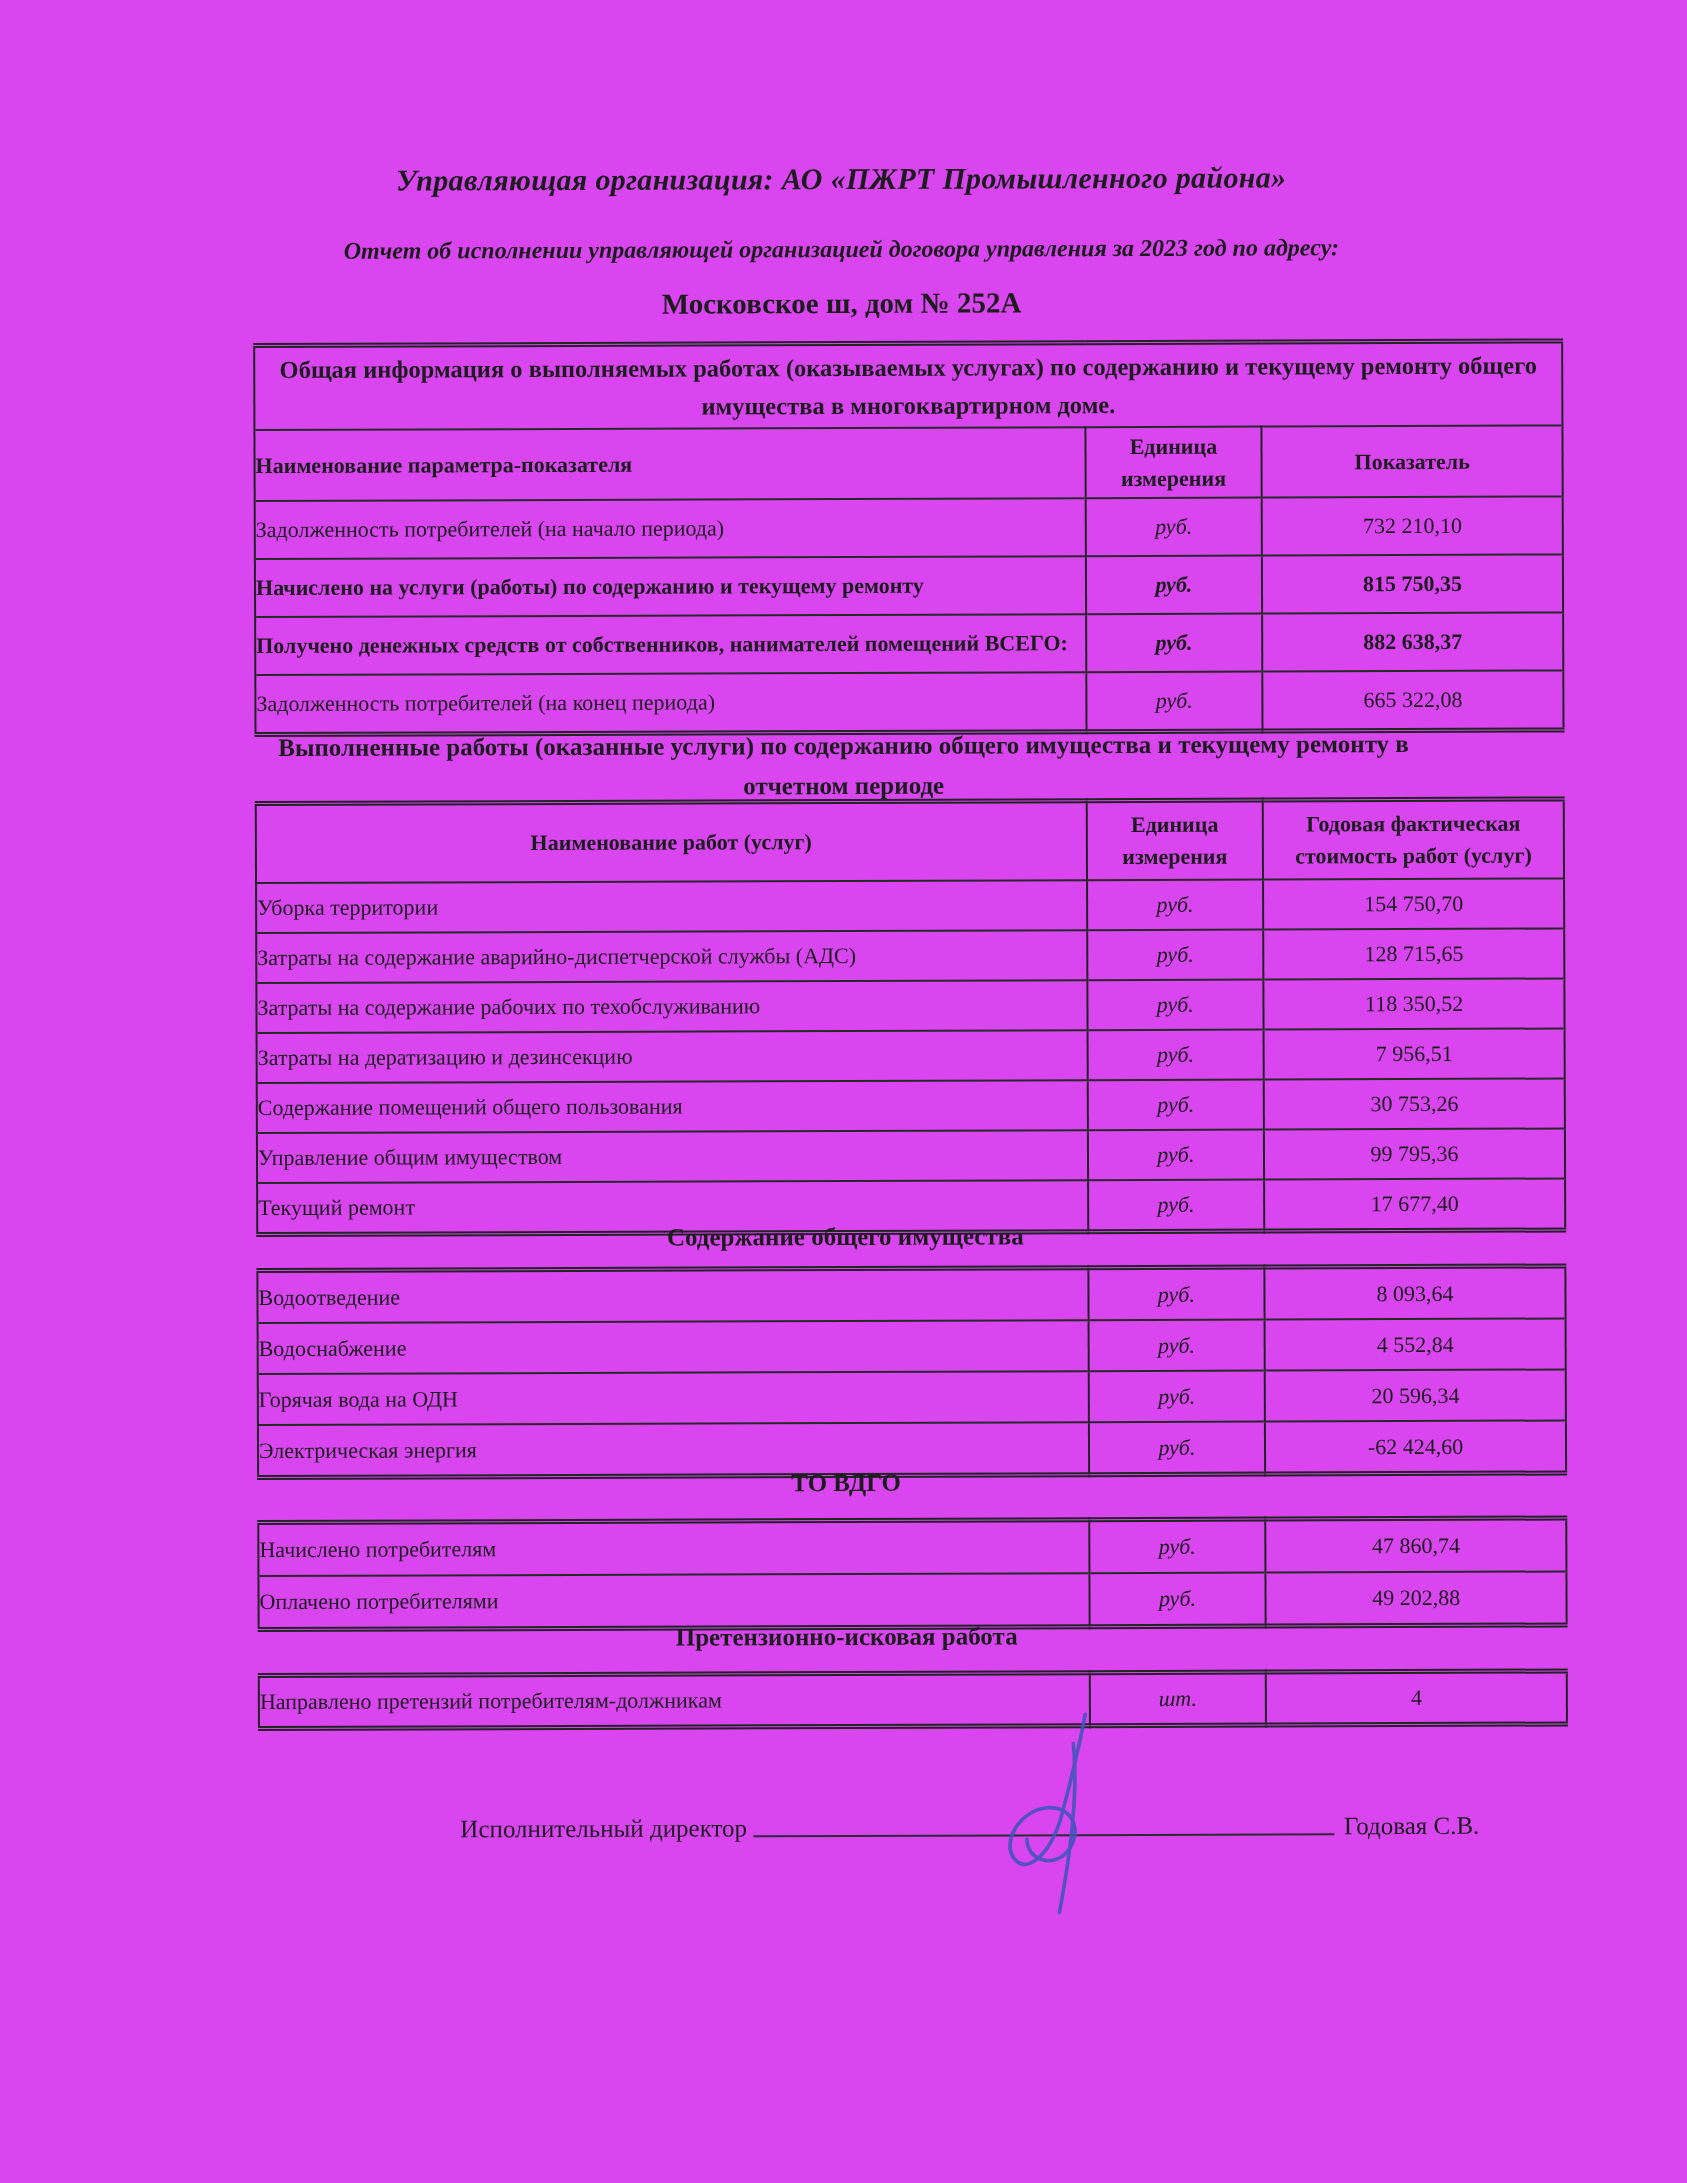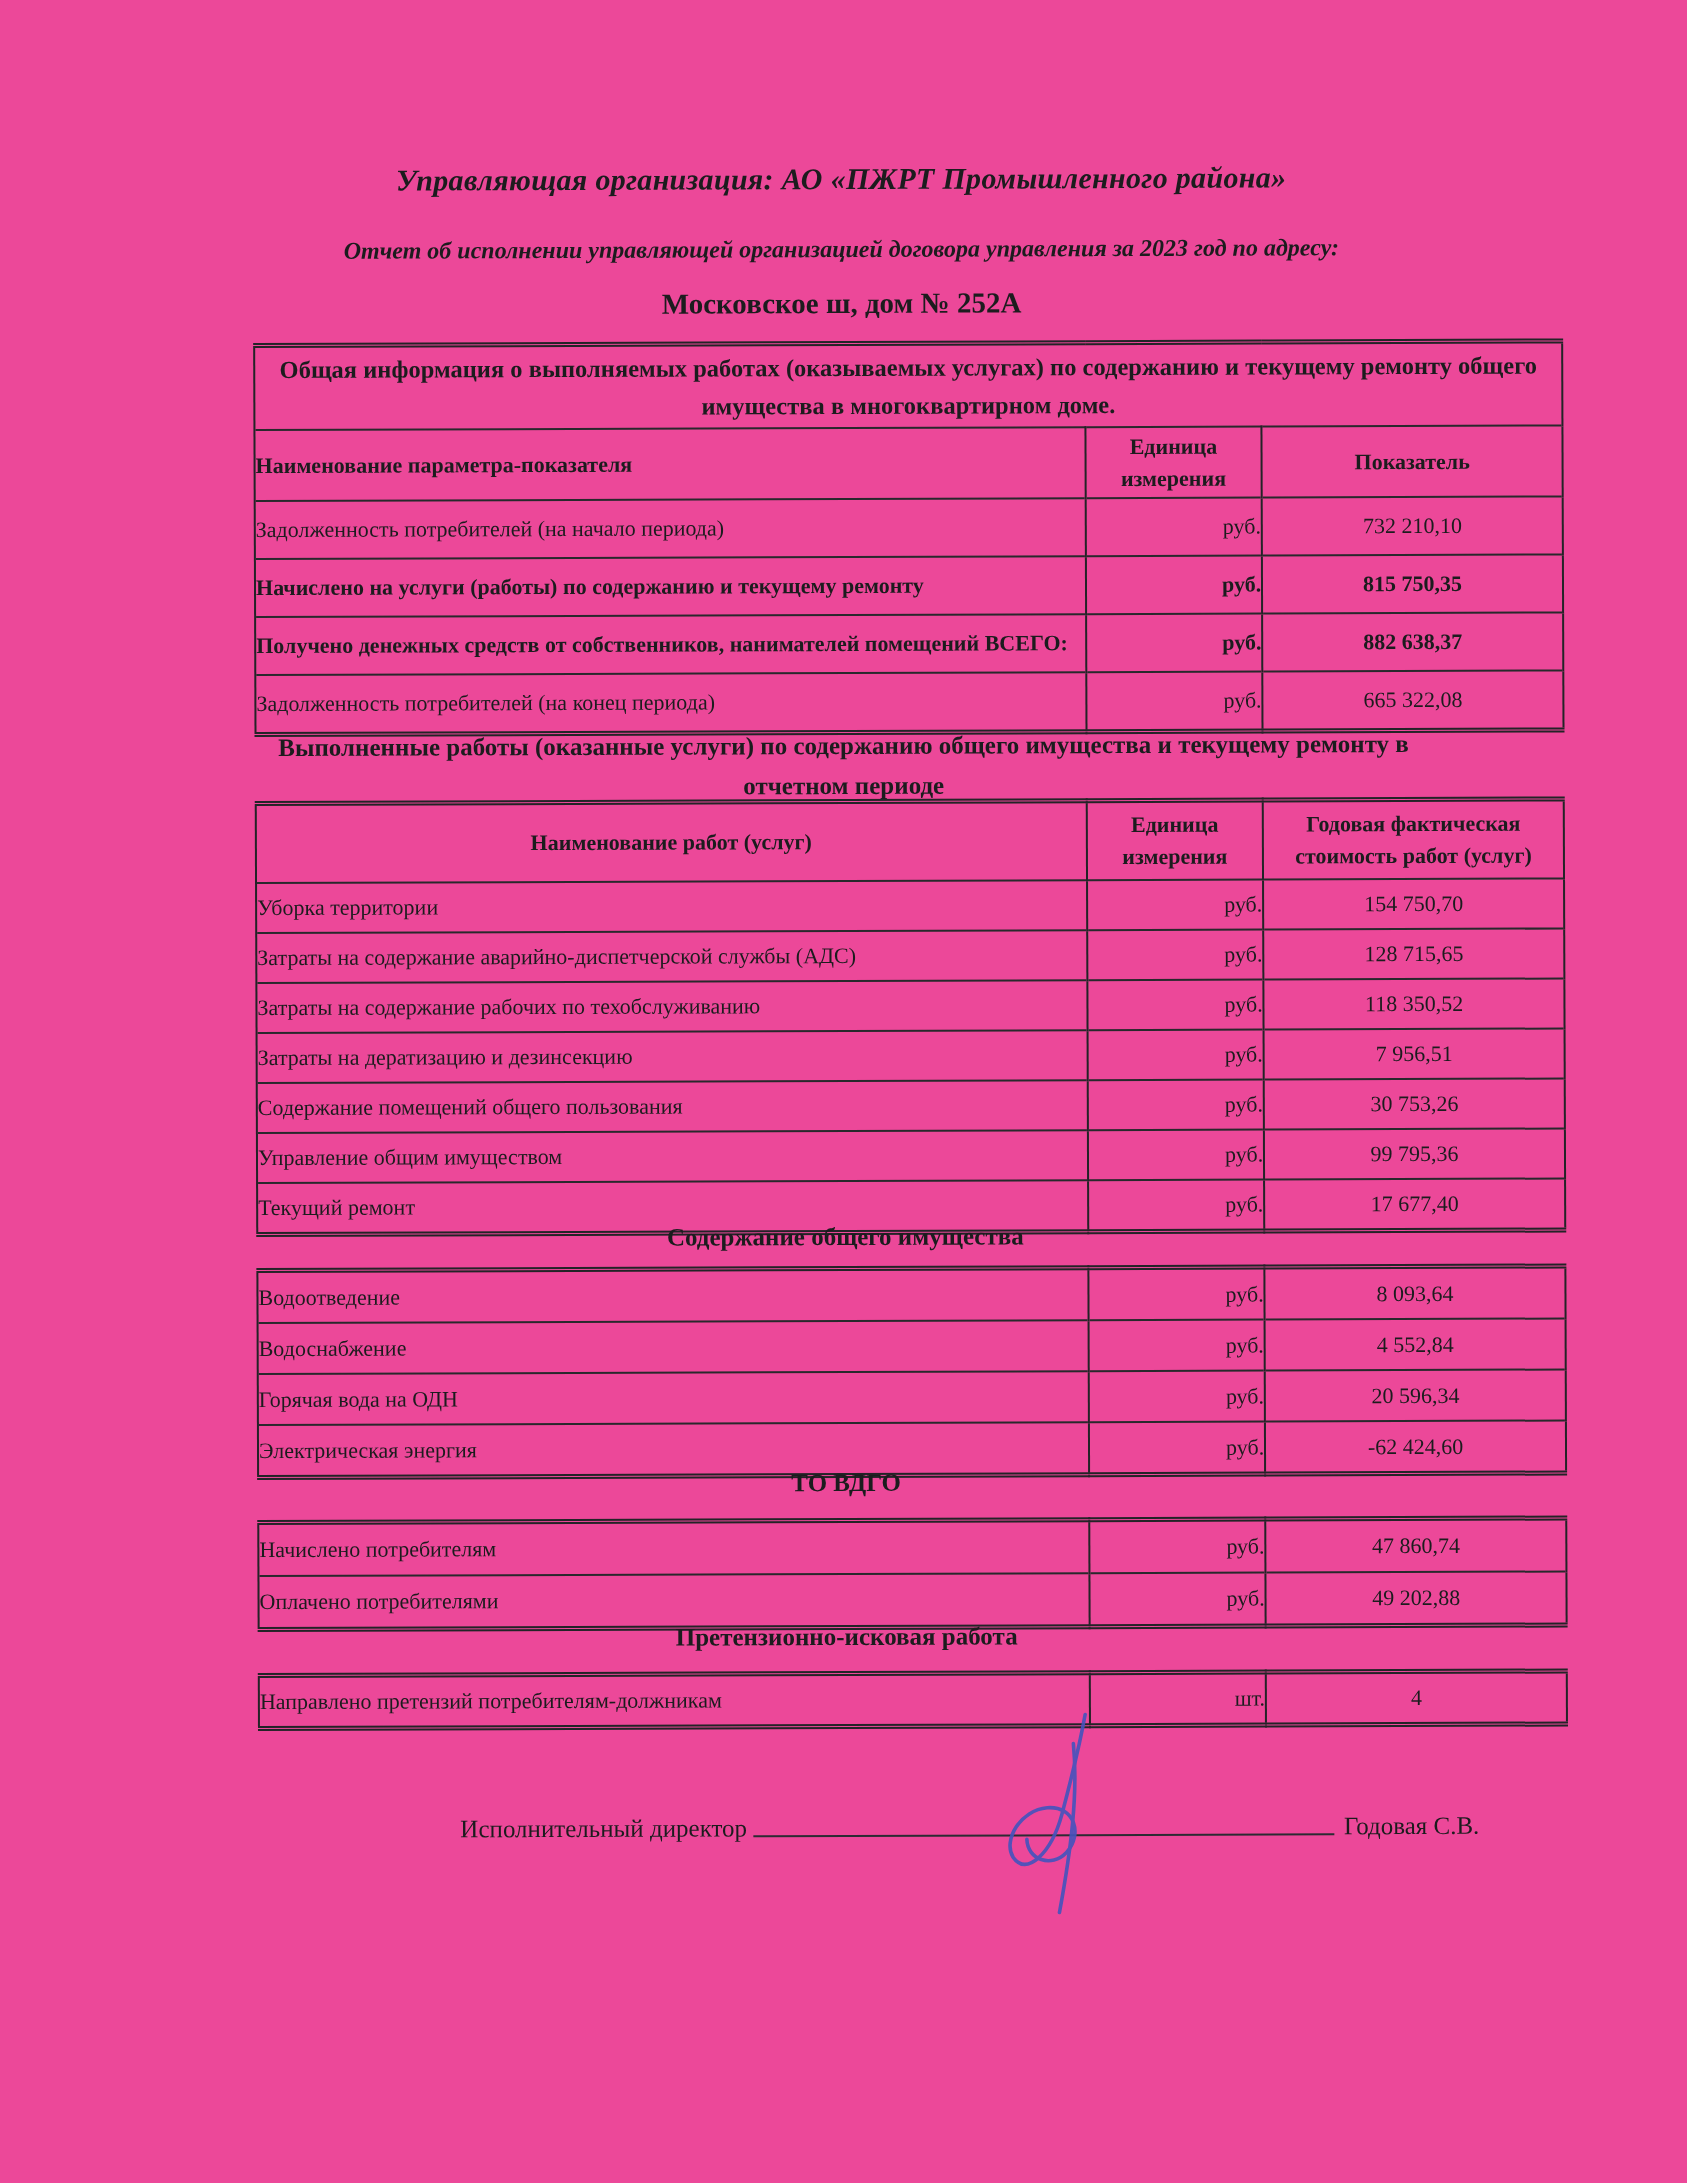--- a/index.html
+++ b/index.html
@@ -6,21 +6,21 @@
     margin:0; padding:0;
     width:1687px; height:2183px;
     background:#fdfdfc;
     font-family:"Liberation Serif","DejaVu Serif",serif;
     color:#1c1c1e;
   }
   .sheet{
     position:relative;
     width:1687px; height:2183px;
     overflow:hidden;
-    background:#ec4899;
+    background:#d946ef;
   }
   .tilt{
     position:absolute; inset:0;
     transform:rotate(-0.2deg);
     transform-origin:50% 40%;
   }
   
   .doc-title{
     position:absolute; top:162px; left:0; width:100%;
     text-align:center;
@@ -59,21 +59,21 @@
     border-left:2px solid #232327;
     border-right:2px solid #232327;
     border-top:2.6px solid #28282c;
     vertical-align:middle;
     padding:0;
     overflow:hidden;
   }
   table.doc-table tr:first-child td,
   table.doc-table tr:first-child th{ border-top:none; }
   .cell-label{ text-align:left; padding:4px 13.2px 4px 16px; }
-  .cell-unit{ text-align:right; }
+  .cell-unit{ text-align:center;font-style:italic; }
   .cell-value{ text-align:center; }
   th.colhdr{ font-weight:bold; line-height:1.45; }
   th.colhdr-left{ text-align:left; padding-left:16px; font-weight:bold; }
   th.colhdr-center{ text-align:center; padding:5.3px 20px; font-weight:bold; }
   td.caption-cell{
     text-align:center;
     font-weight:bold;
     font-size:24.5px;
     line-height:1.55;
     padding:9.3px 60px;

